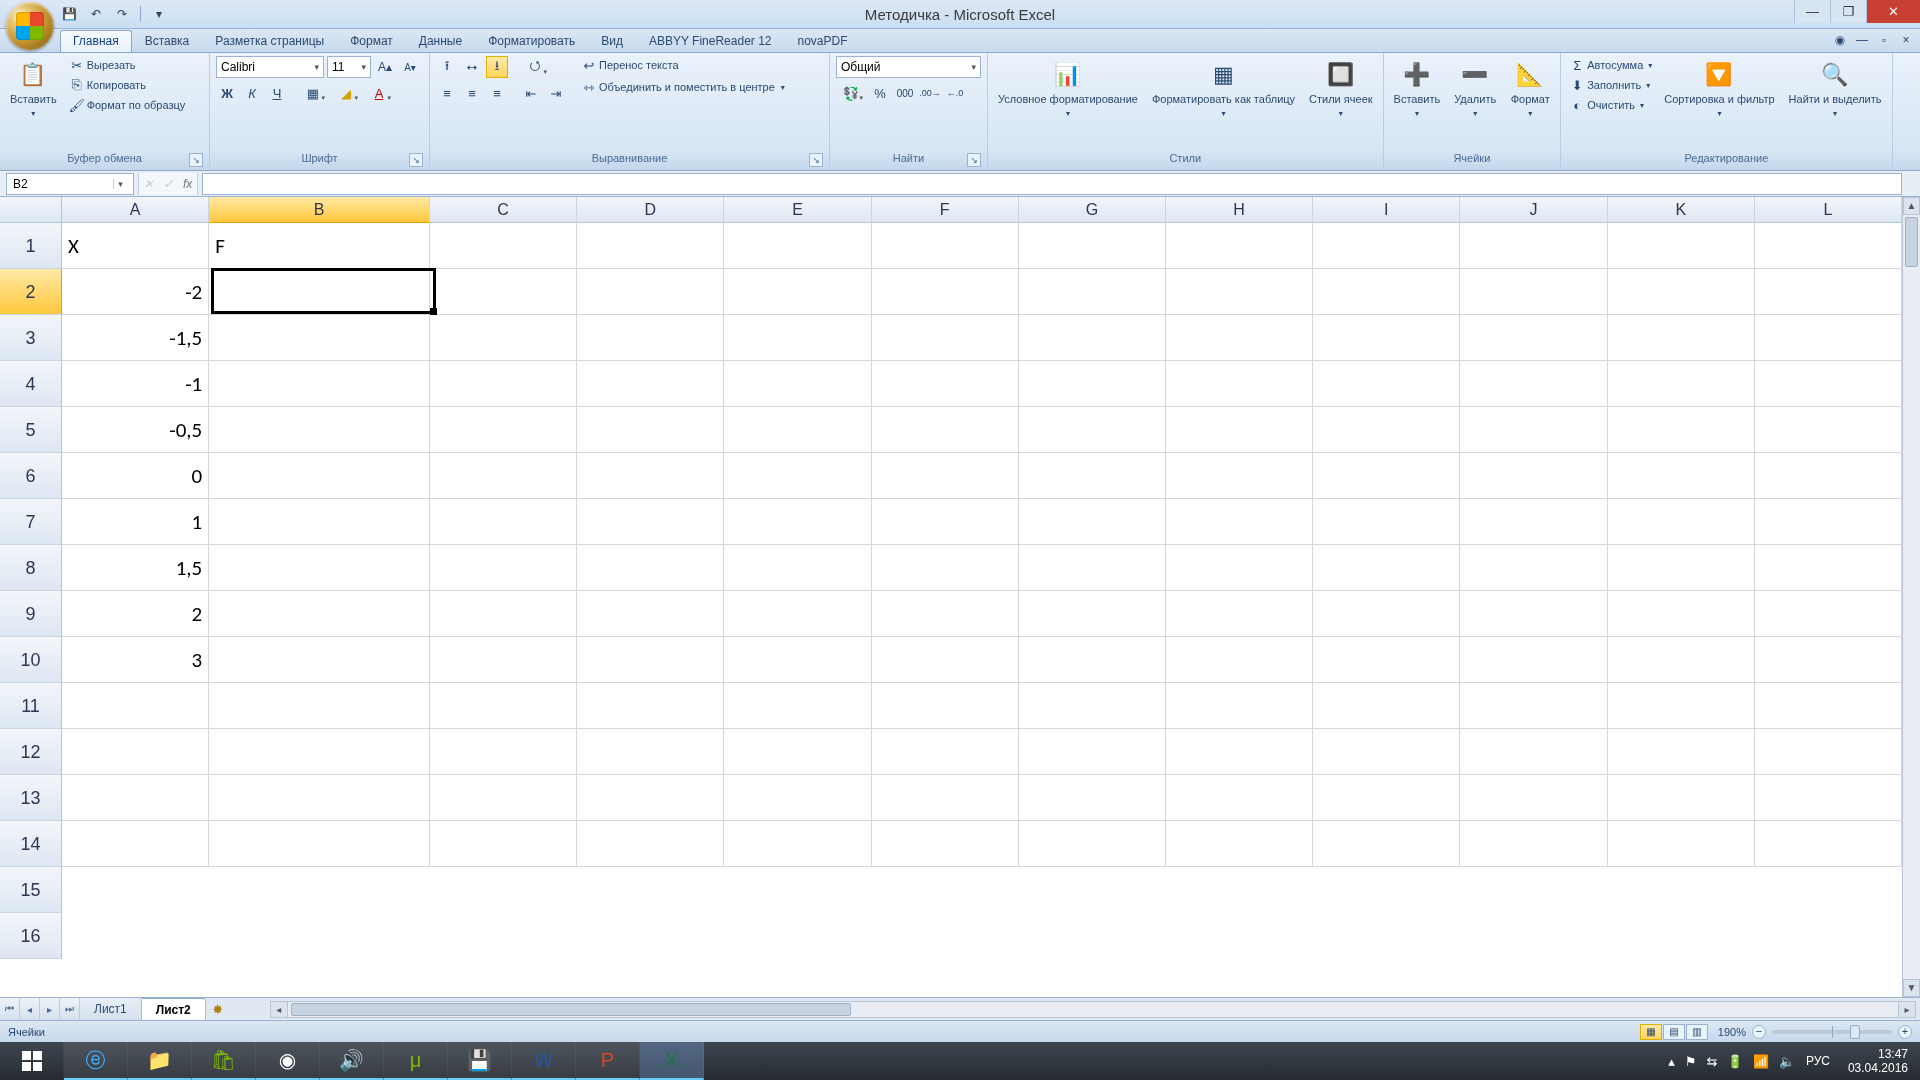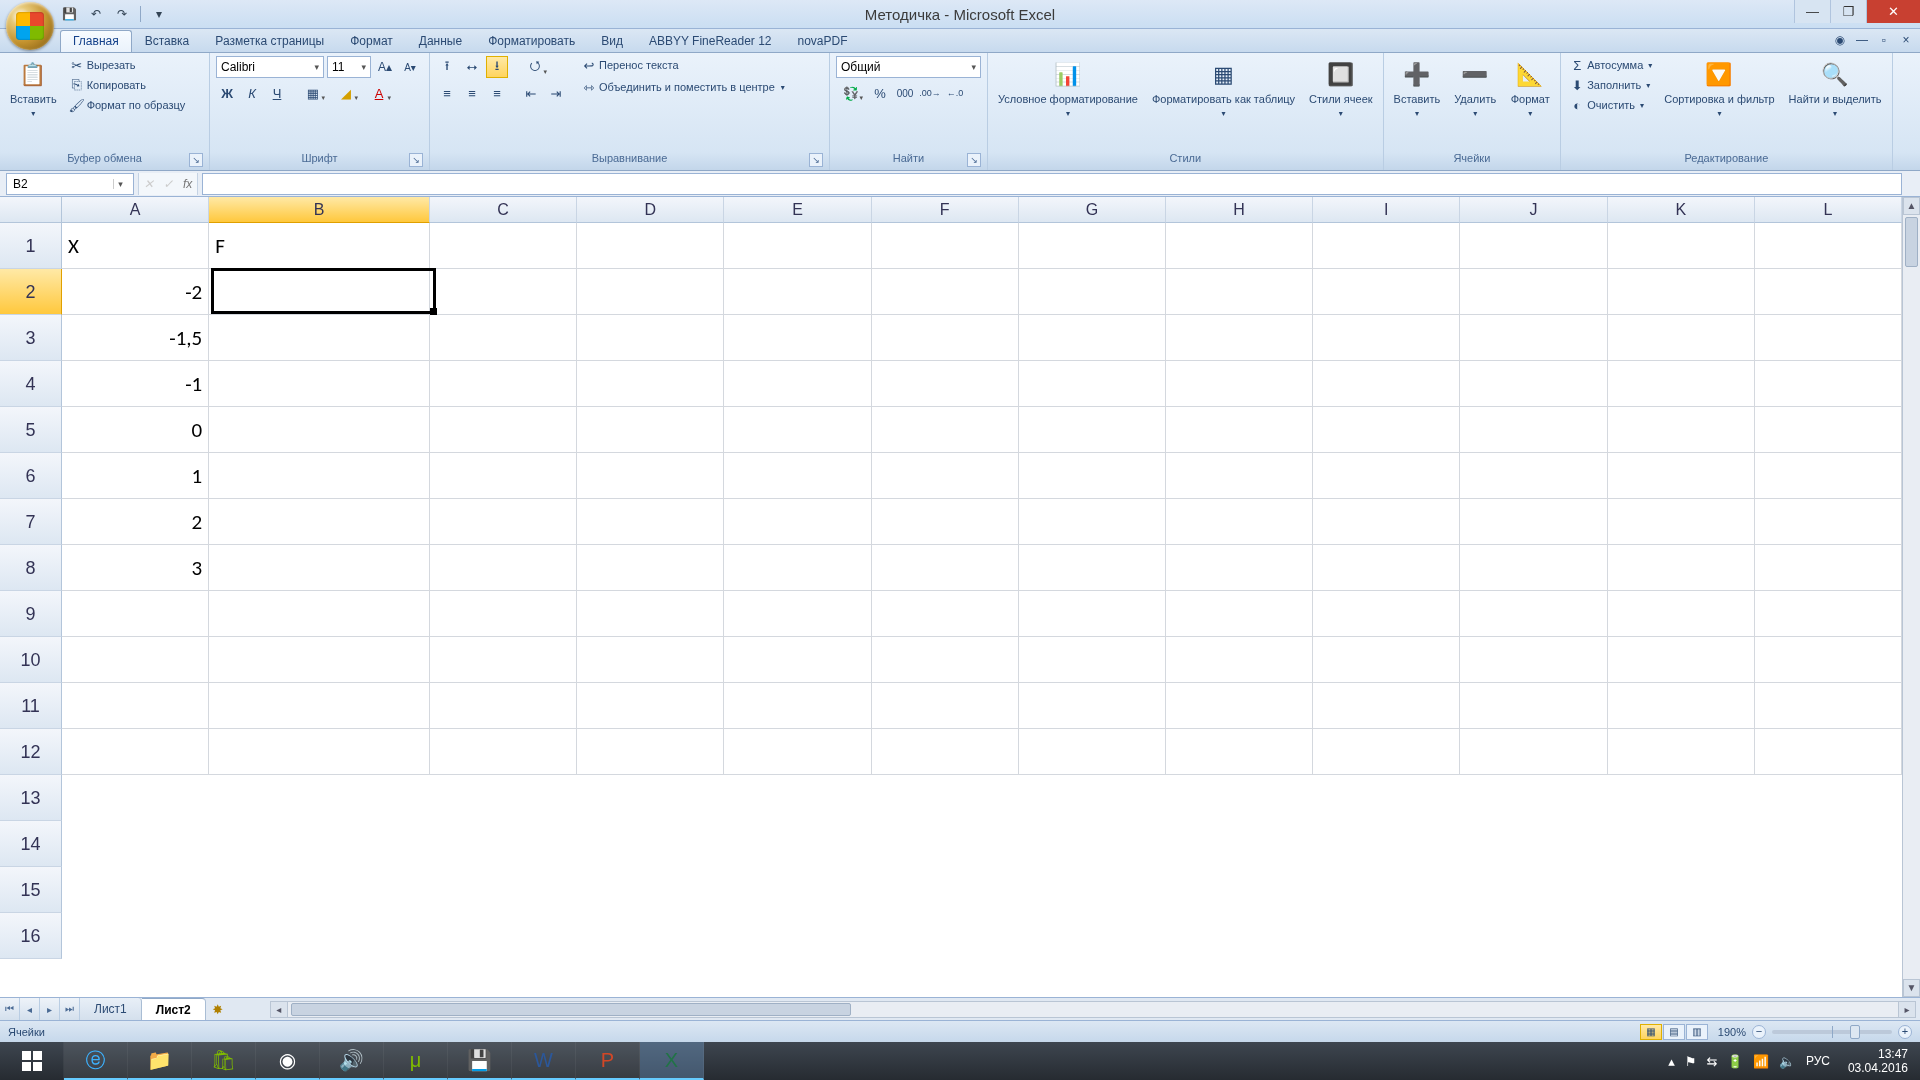--- a/index.html
+++ b/index.html
@@ -444,35 +444,63 @@
           <div class="cell" style="width: 150px;"></div>
           <div class="cell" style="width: 150px;"></div>
           <div class="cell" style="width: 150px;"></div>
           <div class="cell" style="width: 150px;"></div>
           <div class="cell" style="width: 150px;"></div>
           <div class="cell" style="width: 150px;"></div>
           <div class="cell" style="width: 150px;"></div>
           <div class="cell" style="width: 150px;"></div>
         </div>
         <div class="cell-row">
+          <div class="cell right" style="width: 150px;">-0,5</div>
+          <div class="cell" style="width: 225px;"></div>
+          <div class="cell" style="width: 150px;"></div>
+          <div class="cell" style="width: 150px;"></div>
+          <div class="cell" style="width: 150px;"></div>
+          <div class="cell" style="width: 150px;"></div>
+          <div class="cell" style="width: 150px;"></div>
+          <div class="cell" style="width: 150px;"></div>
+          <div class="cell" style="width: 150px;"></div>
+          <div class="cell" style="width: 150px;"></div>
+          <div class="cell" style="width: 150px;"></div>
+          <div class="cell" style="width: 150px;"></div>
+        </div>
+        <div class="cell-row">
           <div class="cell right" style="width: 150px;">0</div>
           <div class="cell" style="width: 225px;"></div>
           <div class="cell" style="width: 150px;"></div>
           <div class="cell" style="width: 150px;"></div>
           <div class="cell" style="width: 150px;"></div>
           <div class="cell" style="width: 150px;"></div>
           <div class="cell" style="width: 150px;"></div>
           <div class="cell" style="width: 150px;"></div>
           <div class="cell" style="width: 150px;"></div>
           <div class="cell" style="width: 150px;"></div>
           <div class="cell" style="width: 150px;"></div>
           <div class="cell" style="width: 150px;"></div>
         </div>
         <div class="cell-row">
           <div class="cell right" style="width: 150px;">1</div>
+          <div class="cell" style="width: 225px;"></div>
+          <div class="cell" style="width: 150px;"></div>
+          <div class="cell" style="width: 150px;"></div>
+          <div class="cell" style="width: 150px;"></div>
+          <div class="cell" style="width: 150px;"></div>
+          <div class="cell" style="width: 150px;"></div>
+          <div class="cell" style="width: 150px;"></div>
+          <div class="cell" style="width: 150px;"></div>
+          <div class="cell" style="width: 150px;"></div>
+          <div class="cell" style="width: 150px;"></div>
+          <div class="cell" style="width: 150px;"></div>
+        </div>
+        <div class="cell-row">
+          <div class="cell right" style="width: 150px;">1,5</div>
           <div class="cell" style="width: 225px;"></div>
           <div class="cell" style="width: 150px;"></div>
           <div class="cell" style="width: 150px;"></div>
           <div class="cell" style="width: 150px;"></div>
           <div class="cell" style="width: 150px;"></div>
           <div class="cell" style="width: 150px;"></div>
           <div class="cell" style="width: 150px;"></div>
           <div class="cell" style="width: 150px;"></div>
           <div class="cell" style="width: 150px;"></div>
           <div class="cell" style="width: 150px;"></div>

